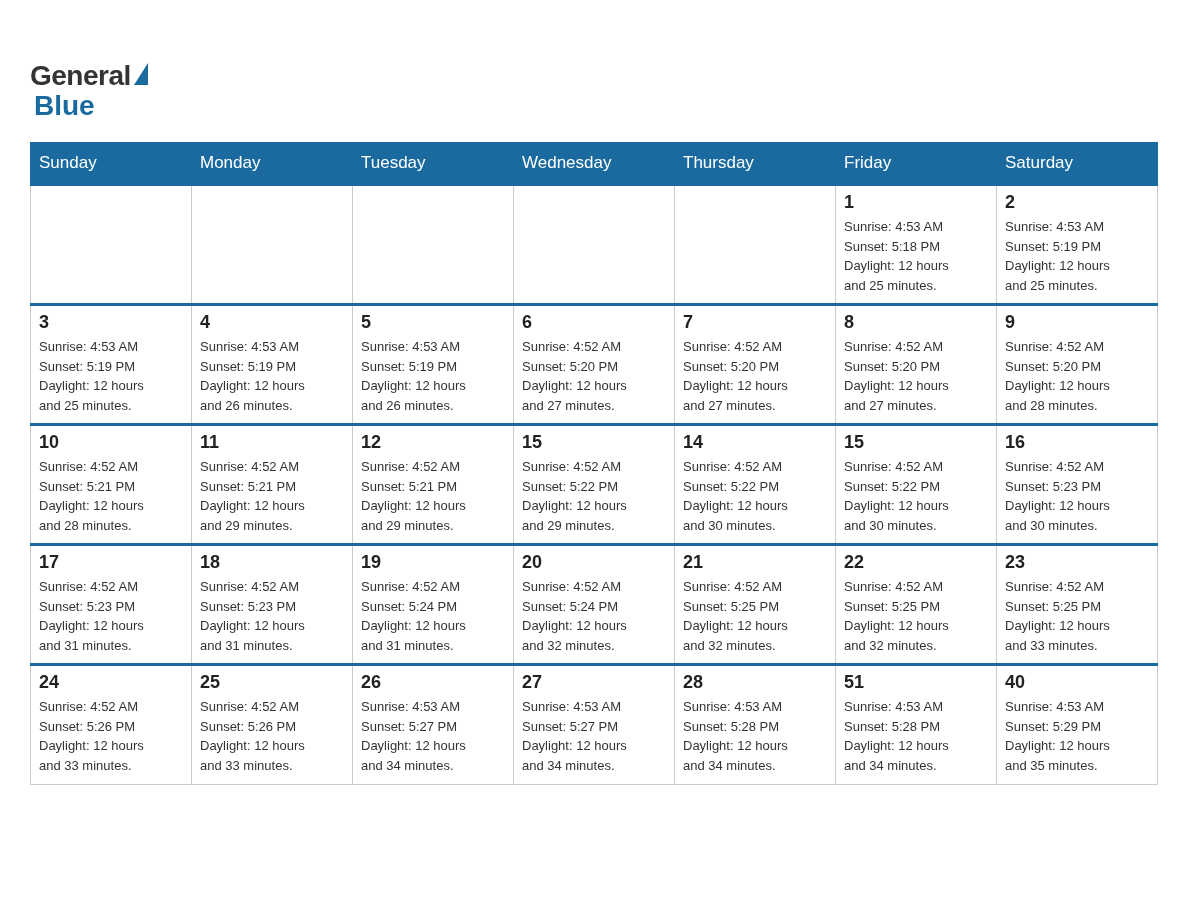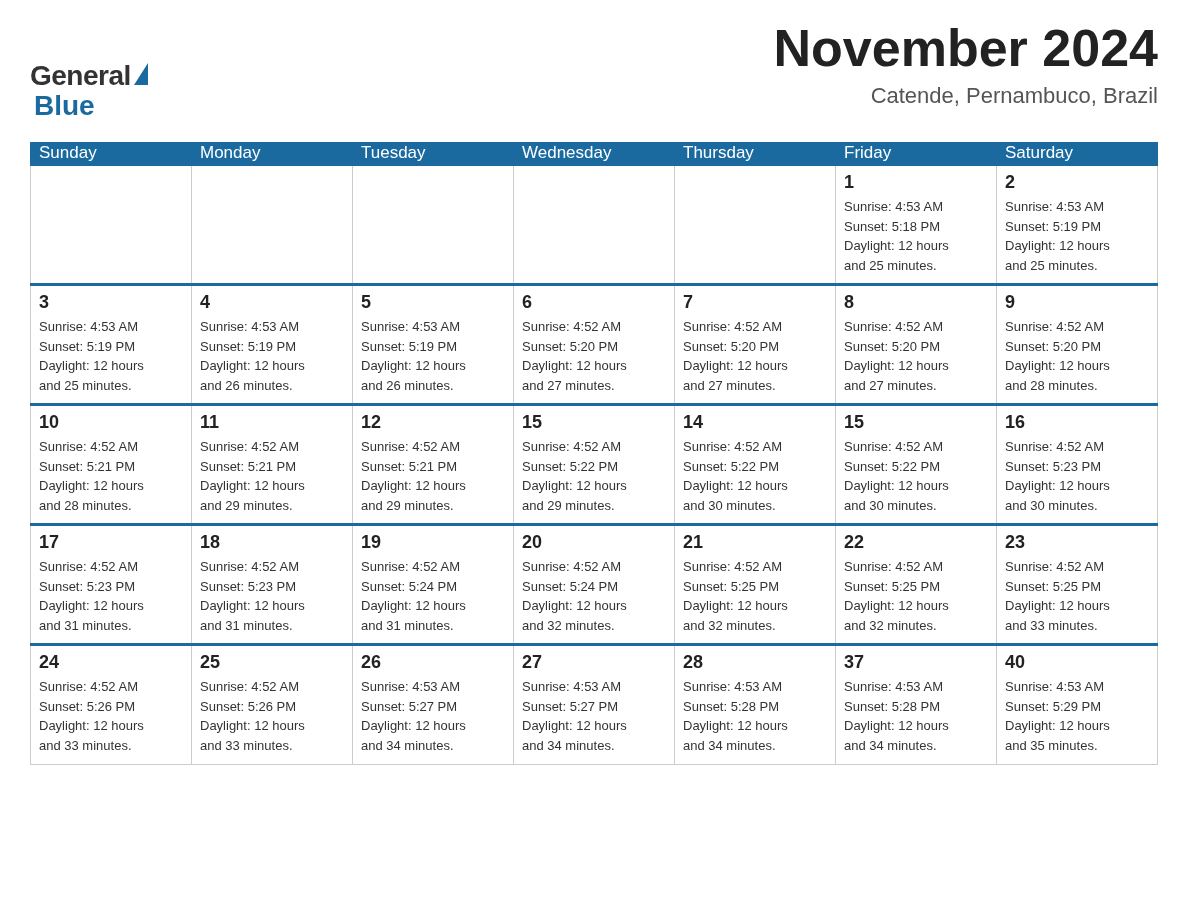--- a/index.html
+++ b/index.html
@@ -55,21 +55,21 @@
       color: #555;
       margin-top: 6px;
     }
     .calendar {
       width: 100%;
       border-collapse: collapse;
     }
     .calendar th {
       background-color: #1a6aa0;
       color: #fff;
-      padding: 0 8px;
+      padding: 10px 8px;
       font-size: 17px;
       font-weight: normal;
       text-align: left;
       border: 1px solid #1a6aa0;
     }
     .calendar td {
       border: 1px solid #ccc;
       border-top: 3px solid #1a6aa0;
       vertical-align: top;
       padding: 6px 8px;
@@ -100,24 +100,20 @@
 <div class="header">
   <div class="logo">
     <div class="logo-top">
       <span class="logo-text-general">General</span>
       <div class="logo-triangle"></div>
     </div>
     <div class="logo-bottom">
       <span style="font-size:28px;font-weight:bold;color:#1a6aa0;margin-left:4px;">Blue</span>
     </div>
   </div>
-  <div class="title-block">
-    <div class="month-title">November 2024</div>
-    <div class="location-title">Catende, Pernambuco, Brazil</div>
-  </div>
 </div>
 
 <table class="calendar">
   <thead>
     <tr>
     <th>Sunday</th>
         <th>Monday</th>
         <th>Tuesday</th>
         <th>Wednesday</th>
         <th>Thursday</th>
@@ -246,21 +242,21 @@
         </td>
         <td>
           <span class="day-number">27</span>
           <div class="day-info">Sunrise: 4:53 AM<br>Sunset: 5:27 PM<br>Daylight: 12 hours<br>and 34 minutes.</div>
         </td>
         <td>
           <span class="day-number">28</span>
           <div class="day-info">Sunrise: 4:53 AM<br>Sunset: 5:28 PM<br>Daylight: 12 hours<br>and 34 minutes.</div>
         </td>
         <td>
-          <span class="day-number">37</span>
+          <span class="day-number">51</span>
           <div class="day-info">Sunrise: 4:53 AM<br>Sunset: 5:28 PM<br>Daylight: 12 hours<br>and 34 minutes.</div>
         </td>
         <td>
           <span class="day-number">40</span>
           <div class="day-info">Sunrise: 4:53 AM<br>Sunset: 5:29 PM<br>Daylight: 12 hours<br>and 35 minutes.</div>
         </td>
       </tr>
     </tbody>
 </table>
 

